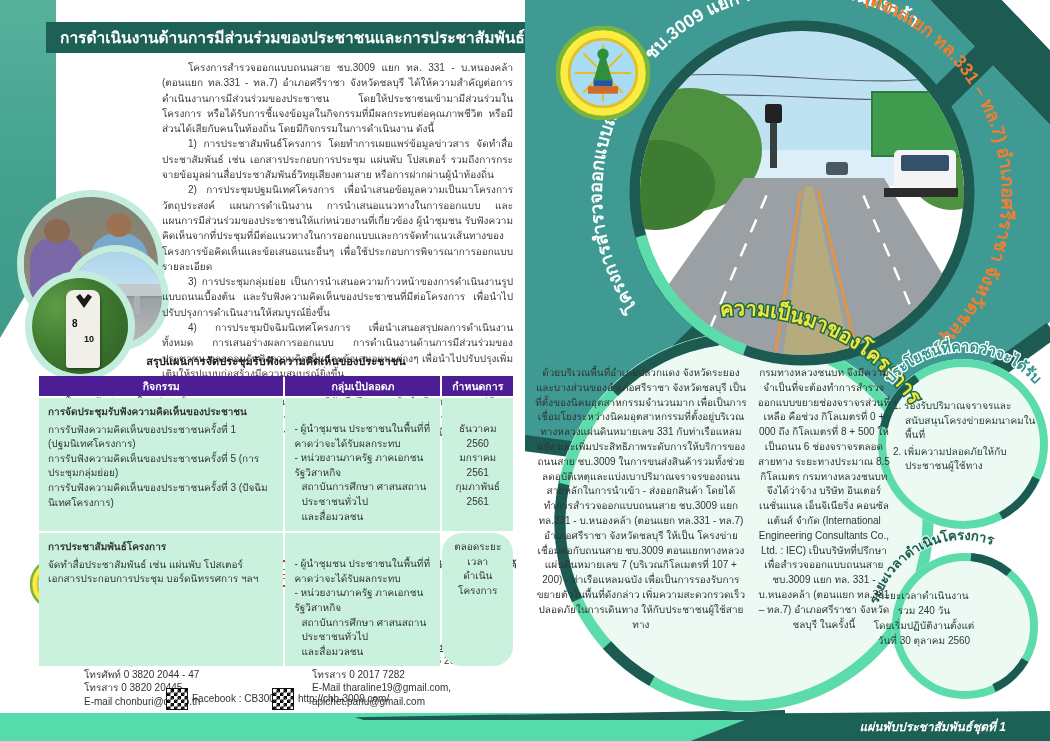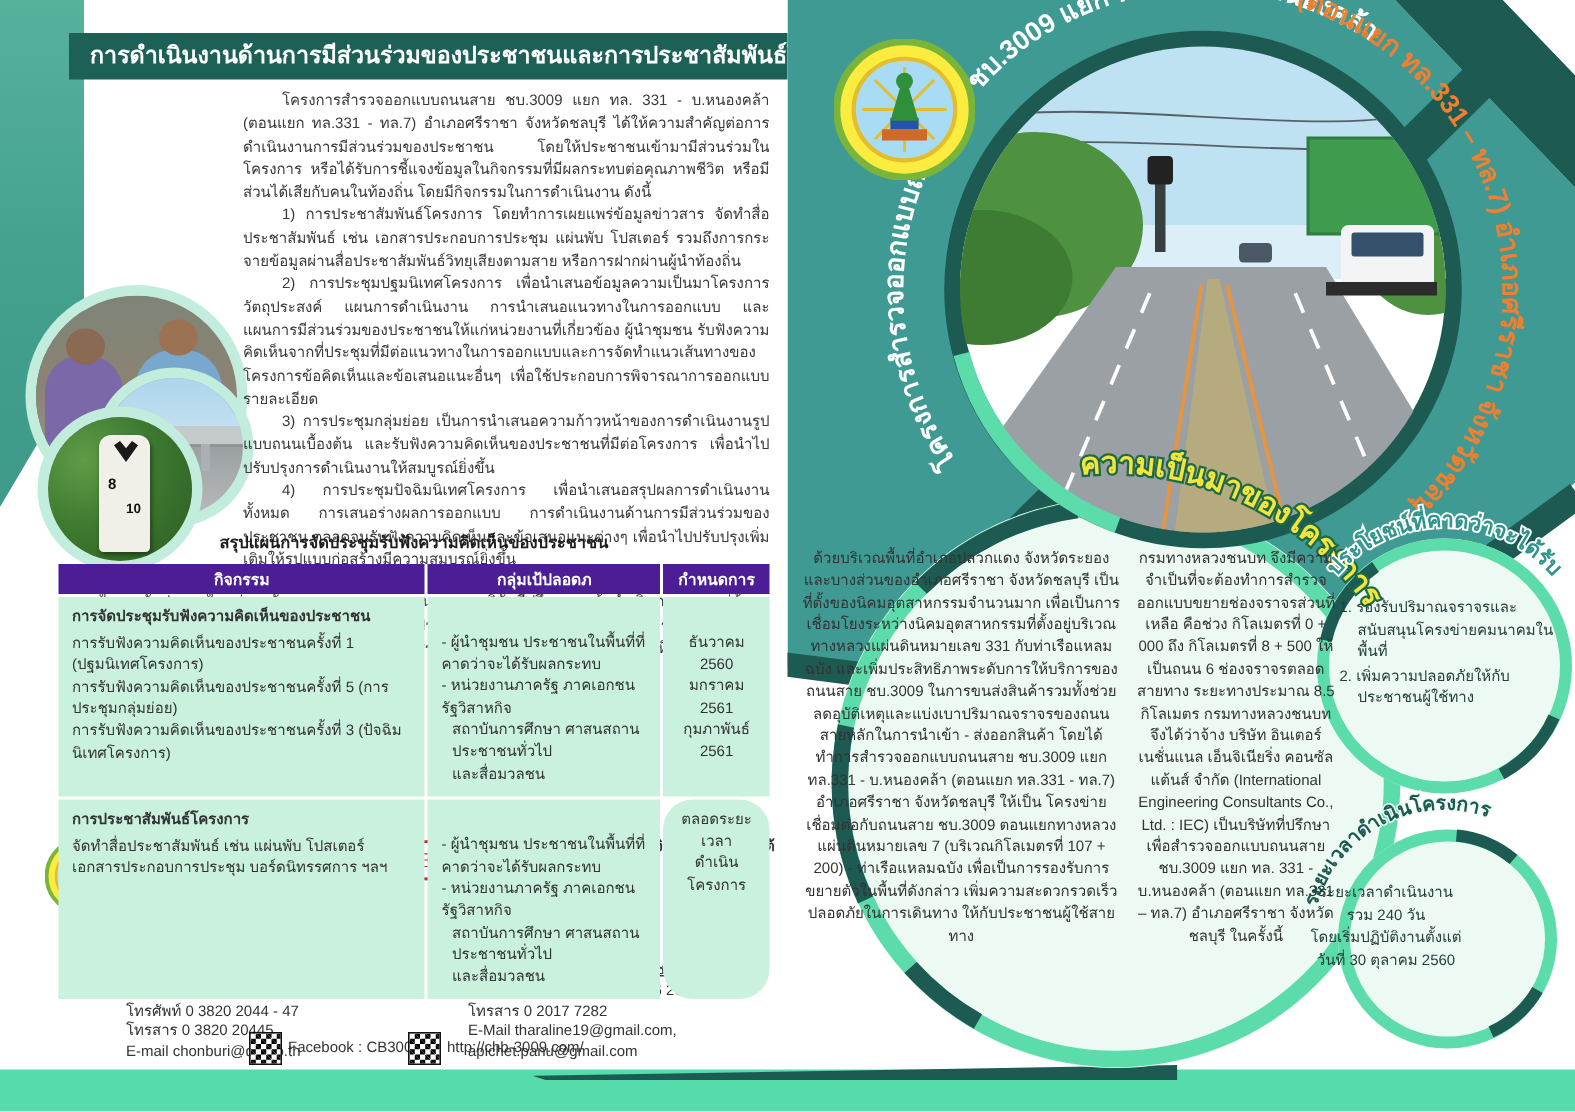--- a/index.html
+++ b/index.html
@@ -208,20 +208,23 @@
     <div>E-Mail  tharaline19@gmail.com, apichet.panu@gmail.com</div>
   </div>
 
   <div class="qr" style="left:166px;top:688px;"></div>
   <div class="qr-label" style="left:192px;top:693px;">Facebook : CB3009</div>
   <div class="qr" style="left:272px;top:688px;"></div>
   <div class="qr-label" style="left:298px;top:693px;">http://chb-3009.com/</div>
 
   <div class="mint-strip"></div>
   <div class="dark-wedge"></div>
+  <div class="footer-bar">
+    <span>แผ่นพับประชาสัมพันธ์ชุดที่ 1</span>
+  </div>
 
   <svg class="rsvg" width="525" height="713" viewBox="525 0 525 713">
 
     <polygon points="525,0 930,0 1050,125 1050,322 876,448 660,472 525,445" fill="#3e9a93"></polygon>
 
     <polygon points="930,0 1002,0 1050,50 1050,125" fill="#1d5a52"></polygon>
     <polygon points="1002,0 1050,0 1050,50" fill="#ffffff"></polygon>
 
     <line x1="1000" y1="40" x2="588" y2="448" stroke="#1d5a52" stroke-width="26"></line>
     <line x1="1052" y1="330" x2="880" y2="455" stroke="#1d5a52" stroke-width="18"></line>

